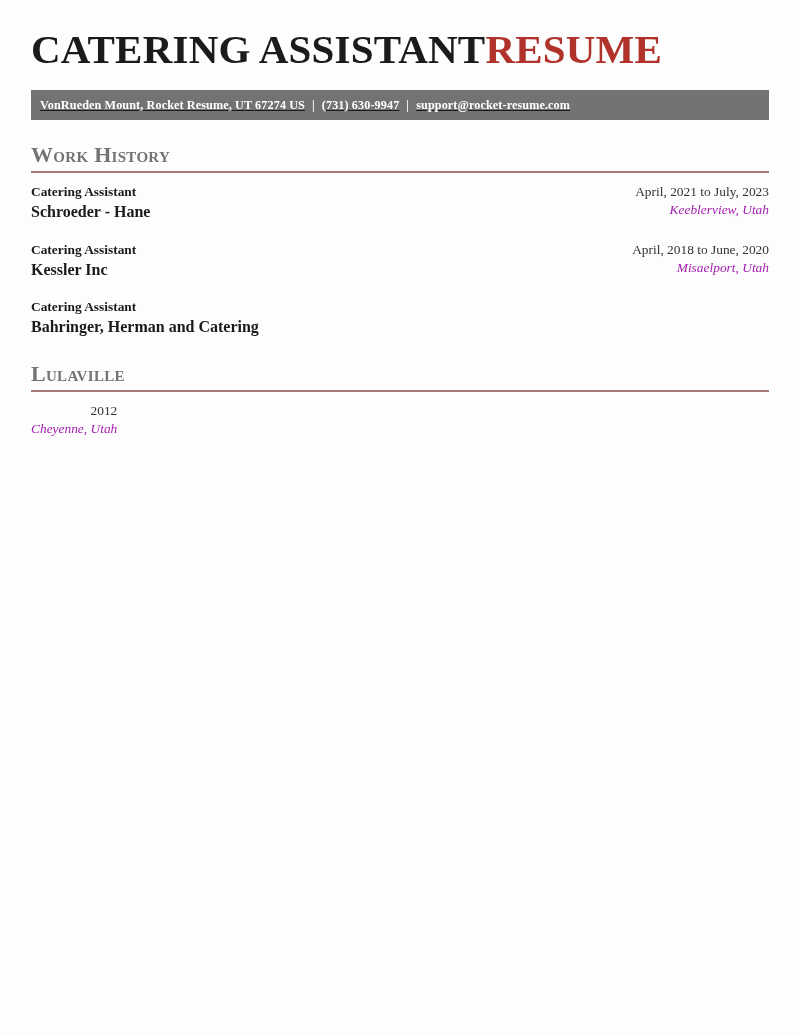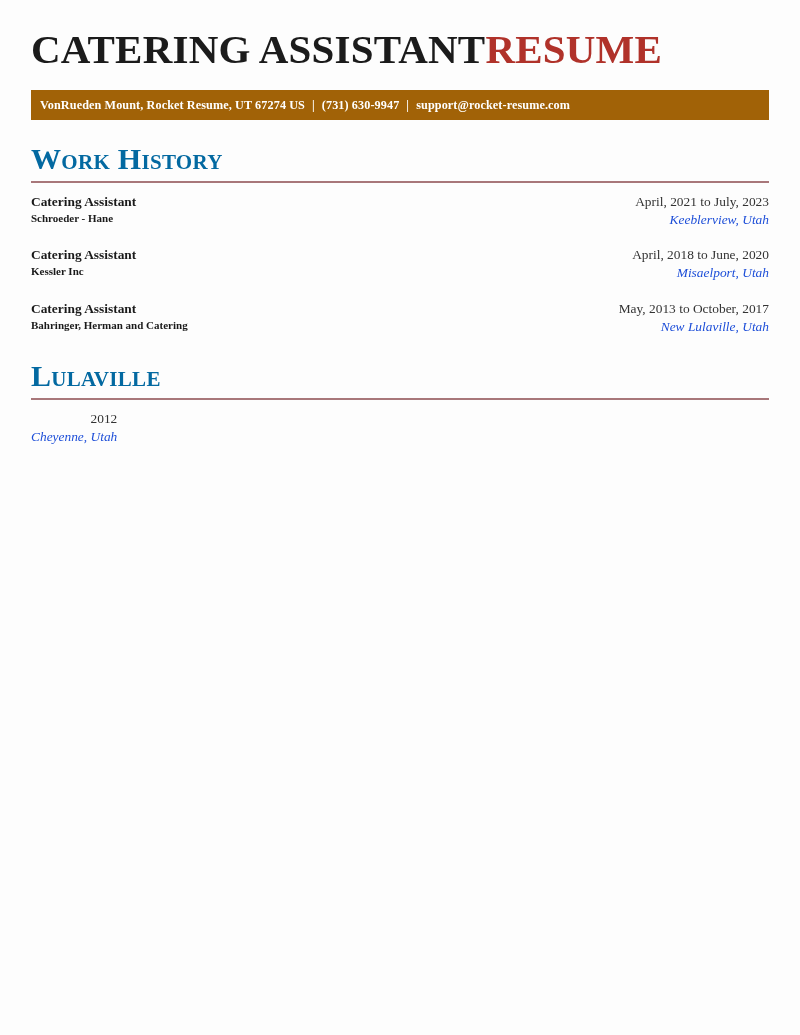--- a/index.html
+++ b/index.html
@@ -37,51 +37,52 @@
     letter-spacing: 0.2px;
     line-height: 1.05;
     white-space: nowrap;
   }
   .title-main { color: #1b1b1b; }
   .title-accent { color: #b0322a; }
 
   
   .contact-bar {
     margin-top: 19px;
-    background: #a16207;
+    background: #737373;
     height: 30px;
     display: flex;
     align-items: center;
     padding: 0 9px;
     box-sizing: border-box;
+    text-decoration: underline;
   }
   .contact-text {
     color: #ffffff;
     font-size: 12.2px;
     font-weight: bold;
     letter-spacing: 0.1px;
     white-space: nowrap;
   }
   .contact-sep {
     color: #ffffff;
     font-weight: bold;
     padding: 0 7px;
   }
 
   
   .section {
     margin-top: 22px;
   }
   .section-heading {
     margin: 0;
-    font-size: 30px;
+    font-size: 22px;
     font-weight: bold;
     font-variant: small-caps;
     letter-spacing: 0.3px;
-    color: #0369a1;
+    color: #737373;
     line-height: 1.15;
     padding-bottom: 4px;
   }
   .section-rule {
     border: 0;
     border-top: 2px solid #a8777a;
     margin: 0 0 0 0;
     width: 100%;
   }
 
@@ -104,37 +105,37 @@
   .entry-right {
     text-align: right;
   }
   .entry-title {
     font-size: 13.4px;
     font-weight: bold;
     color: #1a1a1a;
     line-height: 1.34;
   }
   .entry-org {
-    font-size: 11px;
+    font-size: 16px;
     font-weight: bold;
     color: #1a1a1a;
     line-height: 1.34;
   }
   .entry-dates {
     font-size: 13.4px;
     font-weight: normal;
     color: #333333;
     line-height: 1.34;
     text-align: right;
   }
   .entry-location {
     font-size: 13.4px;
     font-style: italic;
     font-weight: normal;
-    color: #1d4ed8;
+    color: #a21caf;
     line-height: 1.34;
   }
   .section-education {
     margin-top: 23px;
   }
 </style>
 </head>
 <body>
 
 <div class="page">
@@ -176,24 +177,20 @@
             <div class="entry-dates">April, 2018 to June, 2020</div>
             <div class="entry-location">Misaelport, Utah</div>
           </div>
         </div>
 
         <div class="entry">
           <div class="entry-left">
             <div class="entry-title">Catering Assistant</div>
             <div class="entry-org">Bahringer, Herman and Catering</div>
           </div>
-          <div class="entry-right">
-            <div class="entry-dates">May, 2013 to October, 2017</div>
-            <div class="entry-location">New Lulaville, Utah</div>
-          </div>
         </div>
 
       </div>
     </div>
 
     <div class="section section-education">
       <h2 class="section-heading">Lulaville</h2>
       <hr class="section-rule">
 
       <div class="entry-list">

